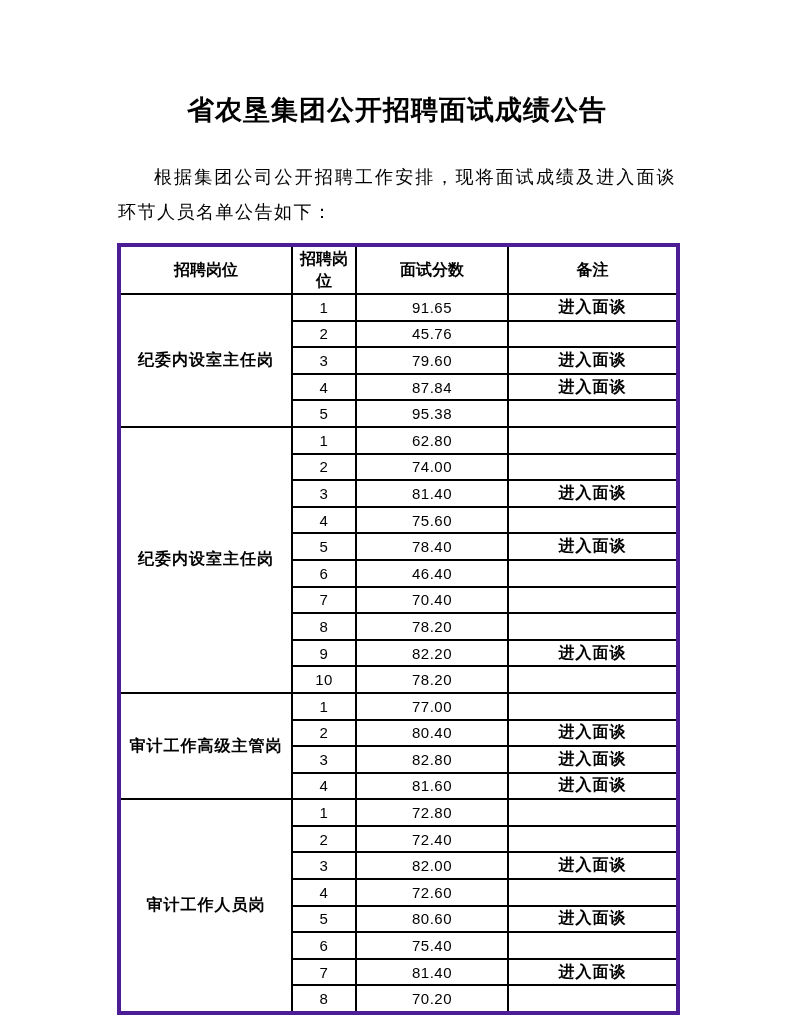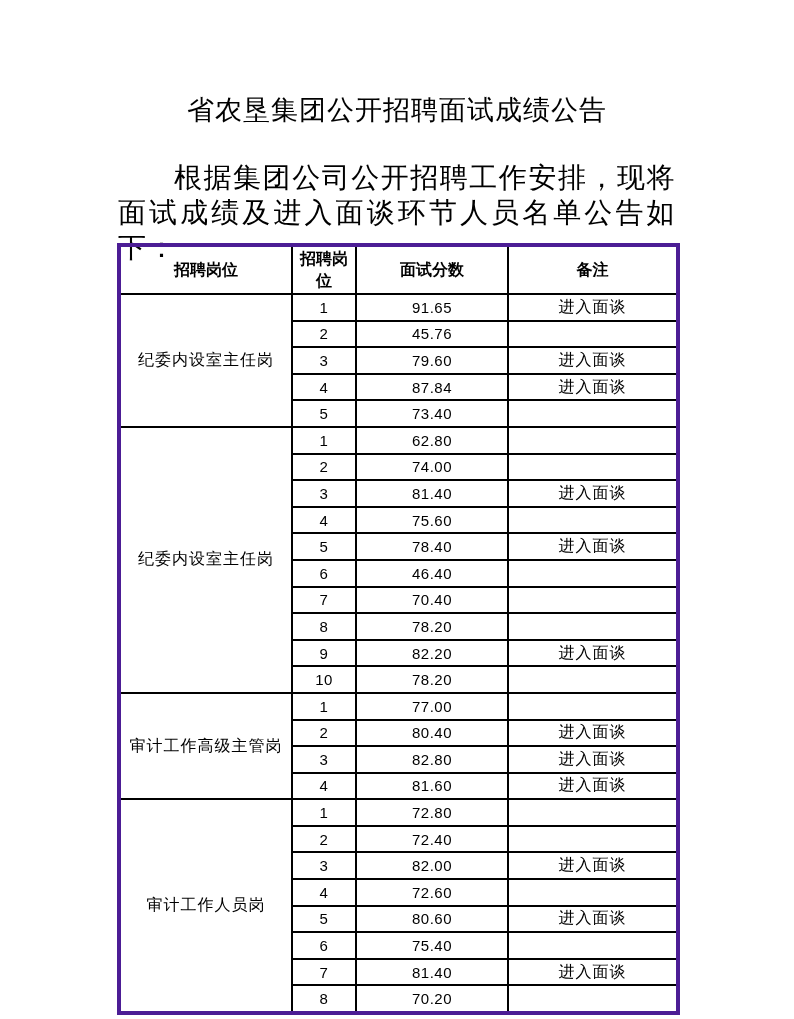--- a/index.html
+++ b/index.html
@@ -13,33 +13,33 @@
     font-family: "Liberation Sans", sans-serif;
   }
   .title {
     position: absolute;
     top: 92px;
     left: 0;
     width: 794px;
     margin: 0;
     text-align: center;
     font-family: "Liberation Serif", serif;
-    font-weight: normal;
+    font-weight: bold;
     font-size: 27px;
     letter-spacing: 1px;
     color: #000;
   }
   .intro {
     position: absolute;
     top: 160px;
     left: 118px;
     width: 558px;
     margin: 0;
     font-family: "Liberation Serif", serif;
-    font-size: 28px;
+    font-size: 18px;
     line-height: 35px;
     letter-spacing: 1.5px;
     text-indent: 2em;
     text-align: justify;
     color: #000;
   }
   table.score-table {
     position: absolute;
     top: 243px;
     left: 117px;
@@ -57,21 +57,21 @@
     overflow: hidden;
     word-break: break-all;
   }
   .score-table thead th {
     height: 46px;
     font-size: 16px;
     font-weight: 600;
     line-height: 22px;
   }
   .score-table tbody td { height: 24.6px; }
-  .cjk { font-size: 16px; font-weight: 400; letter-spacing: 1px; }
+  .cjk { font-size: 16px; font-weight: 700; letter-spacing: 1px; }
   .num { font-size: 15px; font-weight: 400; font-family: "Liberation Sans", sans-serif; letter-spacing: 0.5px; }
   .pos { letter-spacing: 1px; }
 </style>
 </head>
 <body>
 
 <div class="page">
   <h1 class="title">省农垦集团公开招聘面试成绩公告</h1>
   <p class="intro">根据集团公司公开招聘工作安排，现将面试成绩及进入面谈环节人员名单公告如下：</p>
   <table class="score-table">
@@ -106,21 +106,21 @@
           <td class="num">79.60</td>
           <td class="cjk">进入面谈</td>
         </tr>
         <tr>
           <td class="num">4</td>
           <td class="num">87.84</td>
           <td class="cjk">进入面谈</td>
         </tr>
         <tr>
           <td class="num">5</td>
-          <td class="num">73.40</td>
+          <td class="num">95.38</td>
           <td class="cjk"></td>
         </tr>
         <tr>
           <td rowspan="10" class="cjk pos">纪委内设室主任岗</td>
           <td class="num">1</td>
           <td class="num">62.80</td>
           <td class="cjk"></td>
         </tr>
         <tr>
           <td class="num">2</td>

